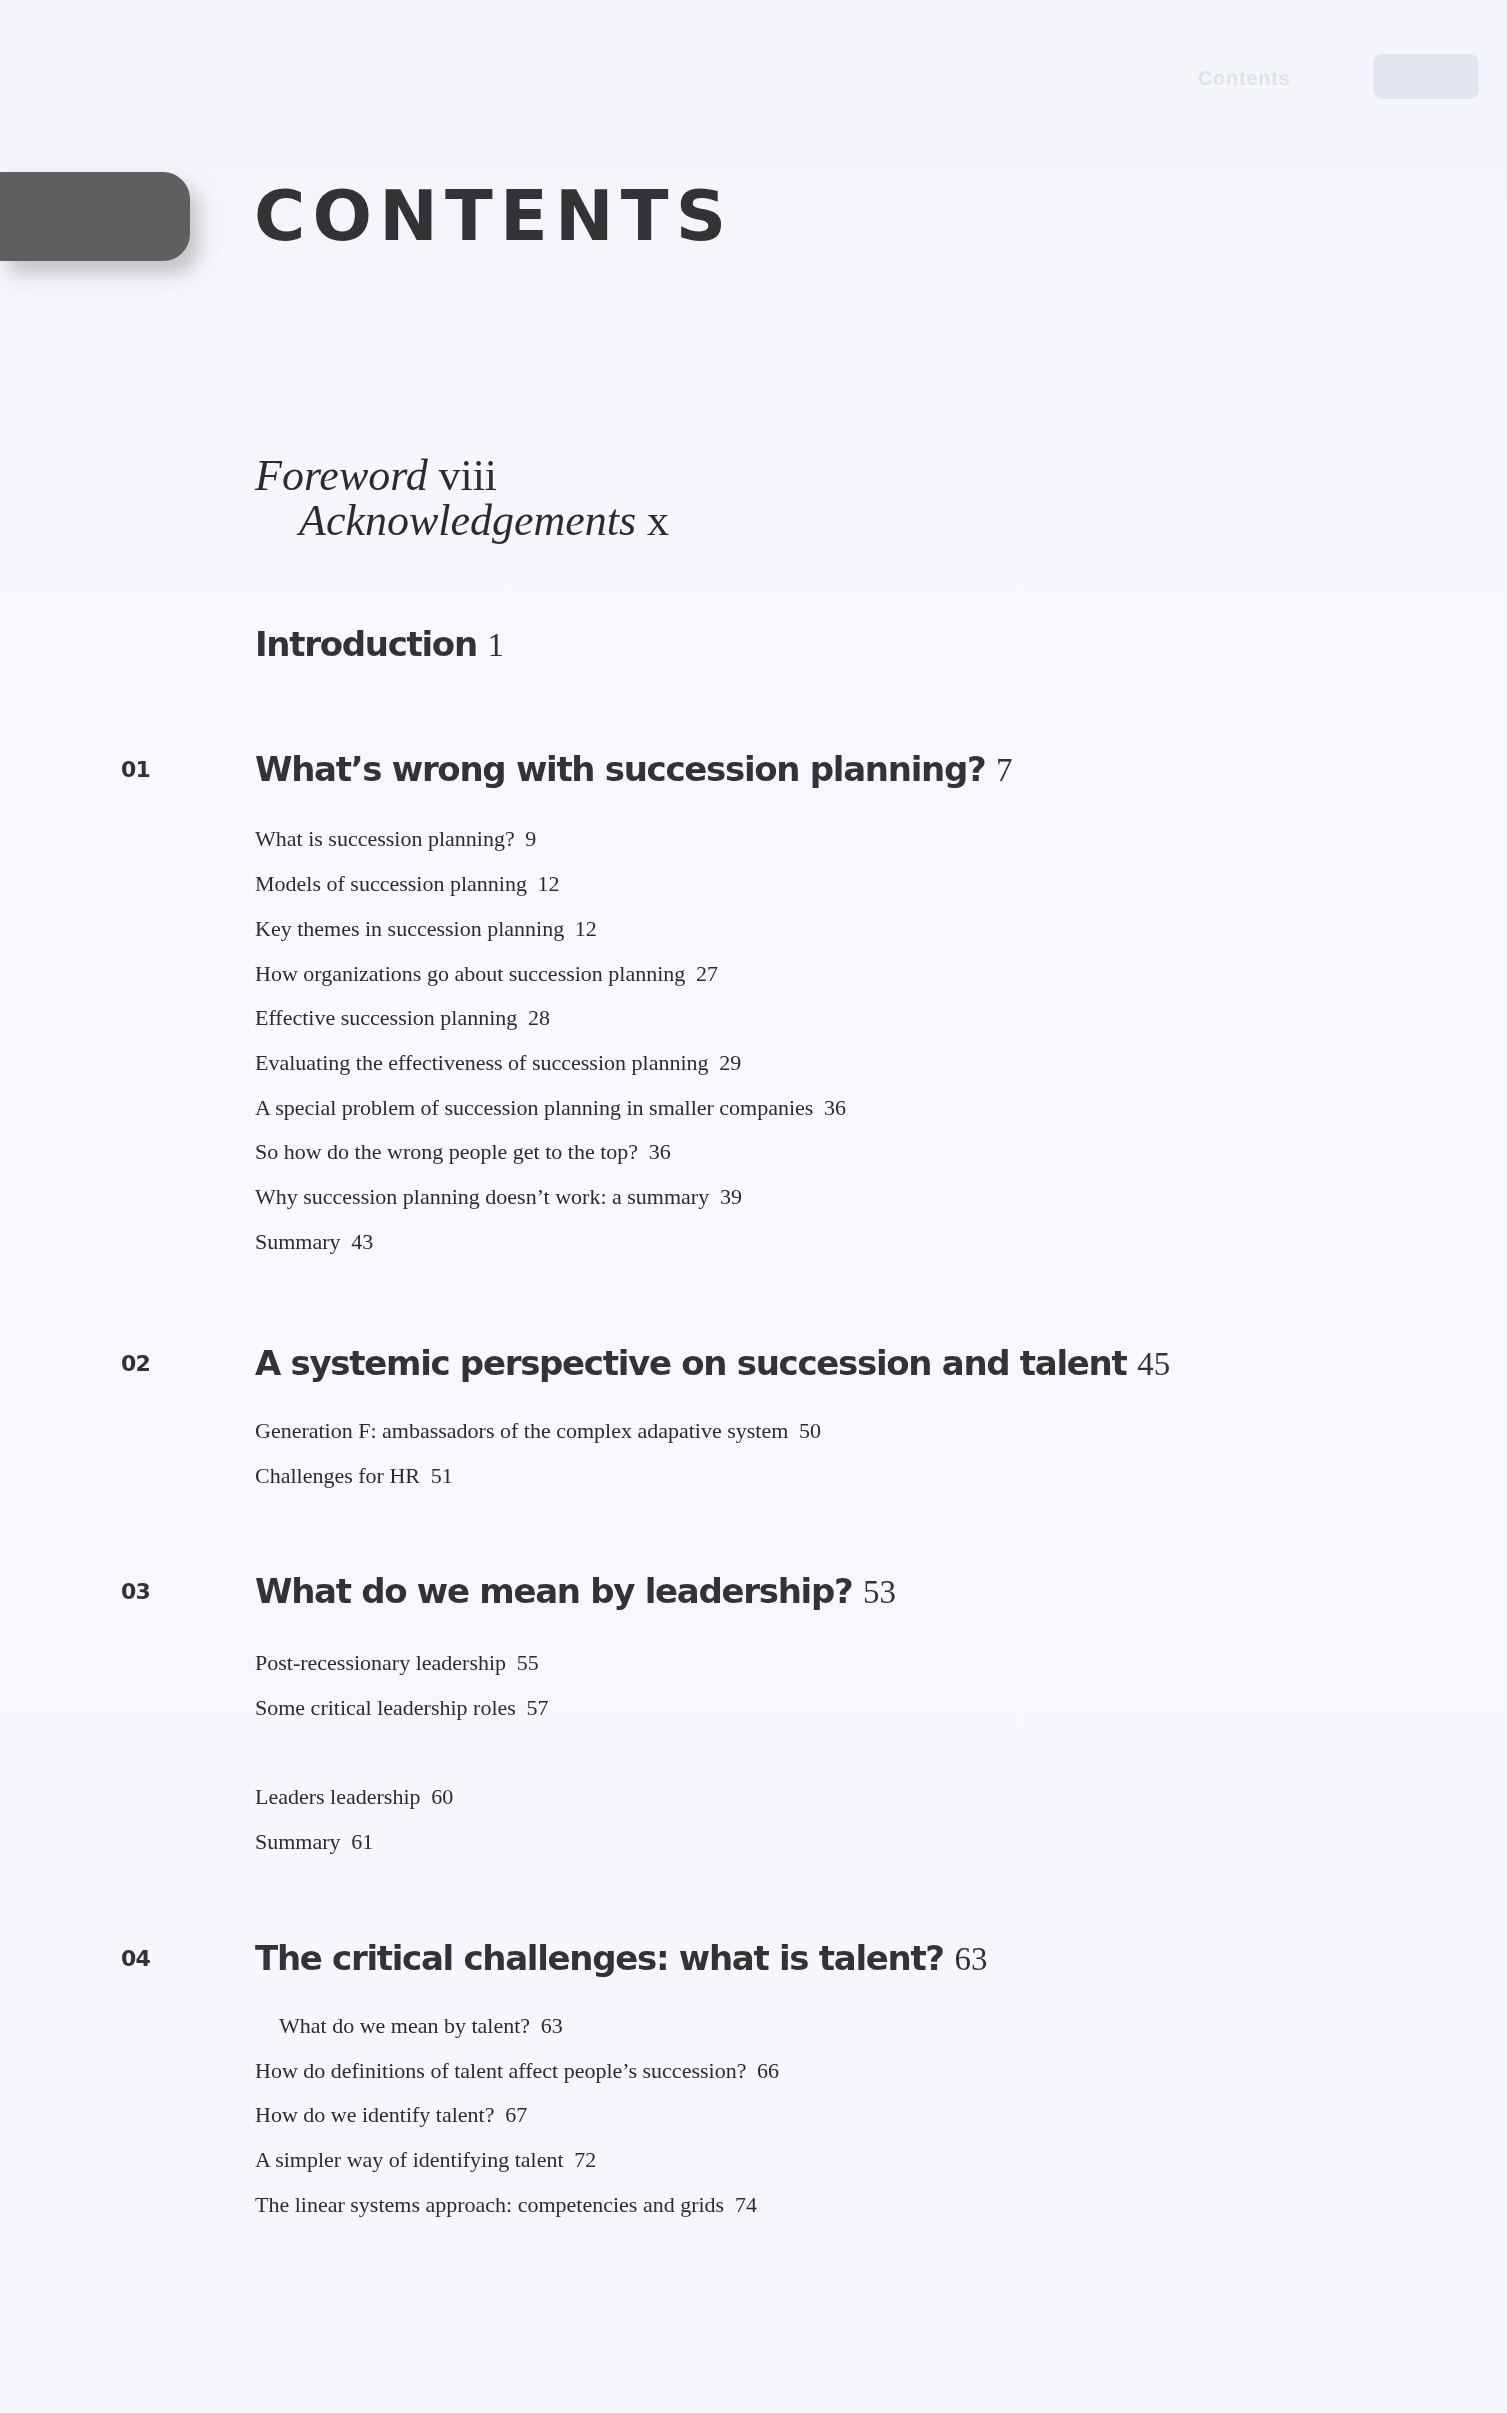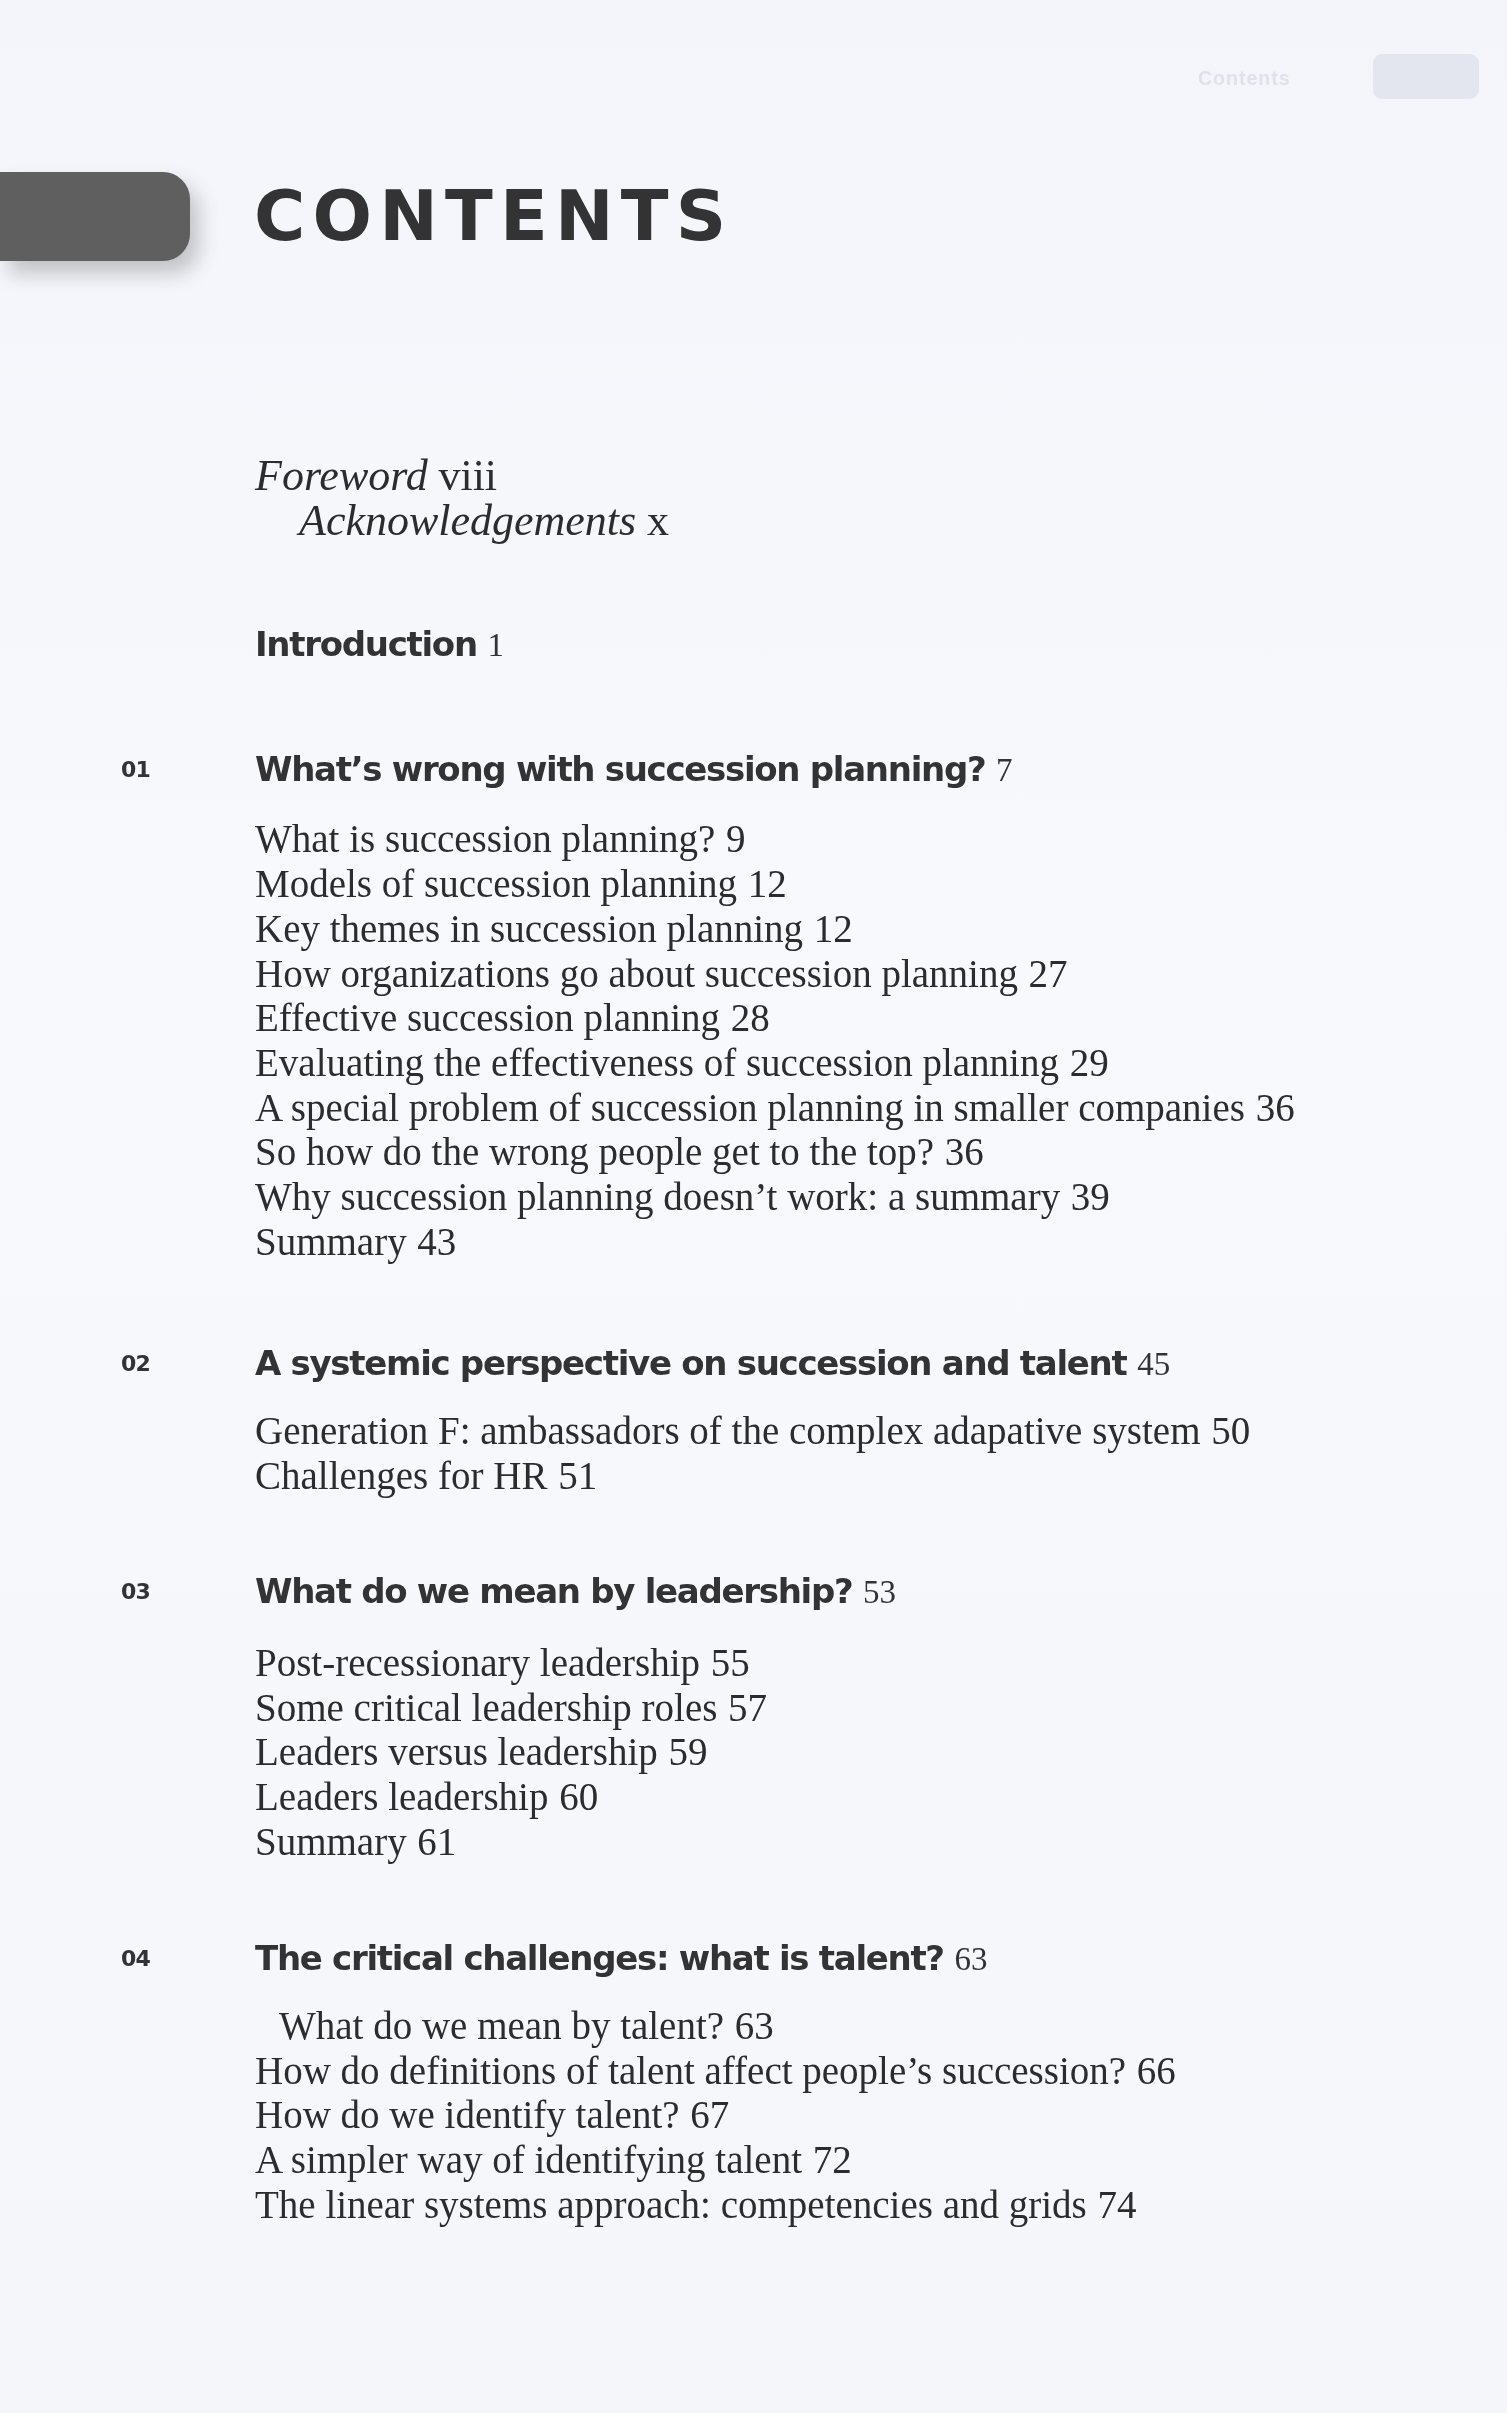--- a/index.html
+++ b/index.html
@@ -99,21 +99,21 @@
     .chapter-title .page-num {
       font-family: "Liberation Serif", serif;
       font-weight: normal;
       font-size: 33px;
       letter-spacing: 0;
     }
     .section {
       position: absolute;
       left: 255px;
       font-family: "Liberation Serif", serif;
-      font-size: 39px;
+      font-size: 22px;
       color: #2c2c2e;
       white-space: nowrap;
       line-height: 45px;
     }
   </style>
 </head>
 <body>
 
 <div class="page">
 
@@ -164,21 +164,20 @@
   <div class="section" style="top:1453px;"><span>Challenges for HR</span><span class="page-num">51</span></div>
 
   <div class="chapter-head" style="left:121px; top:1569px; width:1162px;">
     <span class="chapter-num">03</span>
     <span class="chapter-title" style="left:134px;">
       <span>What do we mean by leadership?</span><span class="page-num">53</span>
     </span>
   </div>
   <div class="section" style="top:1640px;"><span>Post-recessionary leadership</span><span class="page-num">55</span></div>
   <div class="section" style="top:1685px;"><span>Some critical leadership roles</span><span class="page-num">57</span></div>
-  <div class="section" style="top:1729px;"><span>Leaders versus leadership</span><span class="page-num">59</span></div>
   <div class="section" style="top:1774px;"><span>Leaders leadership</span><span class="page-num">60</span></div>
   <div class="section" style="top:1819px;"><span>Summary</span><span class="page-num">61</span></div>
 
   <div class="chapter-head" style="left:121px; top:1936px; width:1162px;">
     <span class="chapter-num">04</span>
     <span class="chapter-title" style="left:134px;">
       <span>The critical challenges: what is talent?</span><span class="page-num">63</span>
     </span>
   </div>
   <div class="section" style="top:2003px;margin-left:24px;"><span>What do we mean by talent?</span><span class="page-num">63</span></div>

